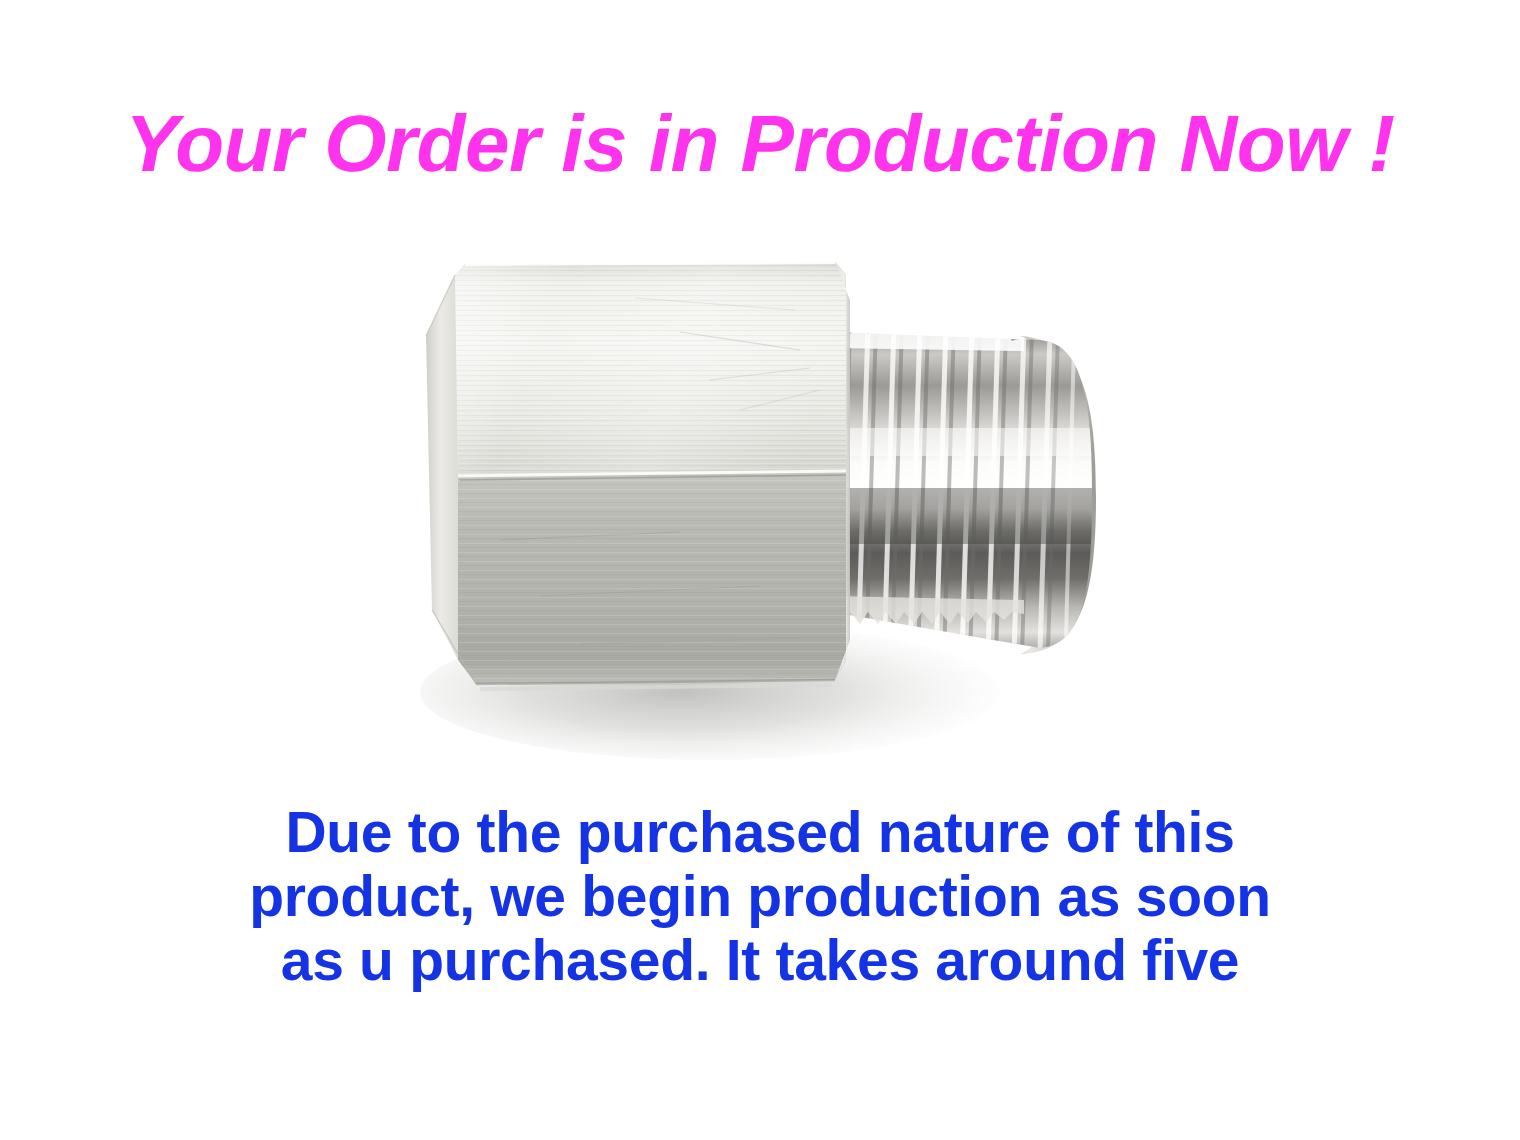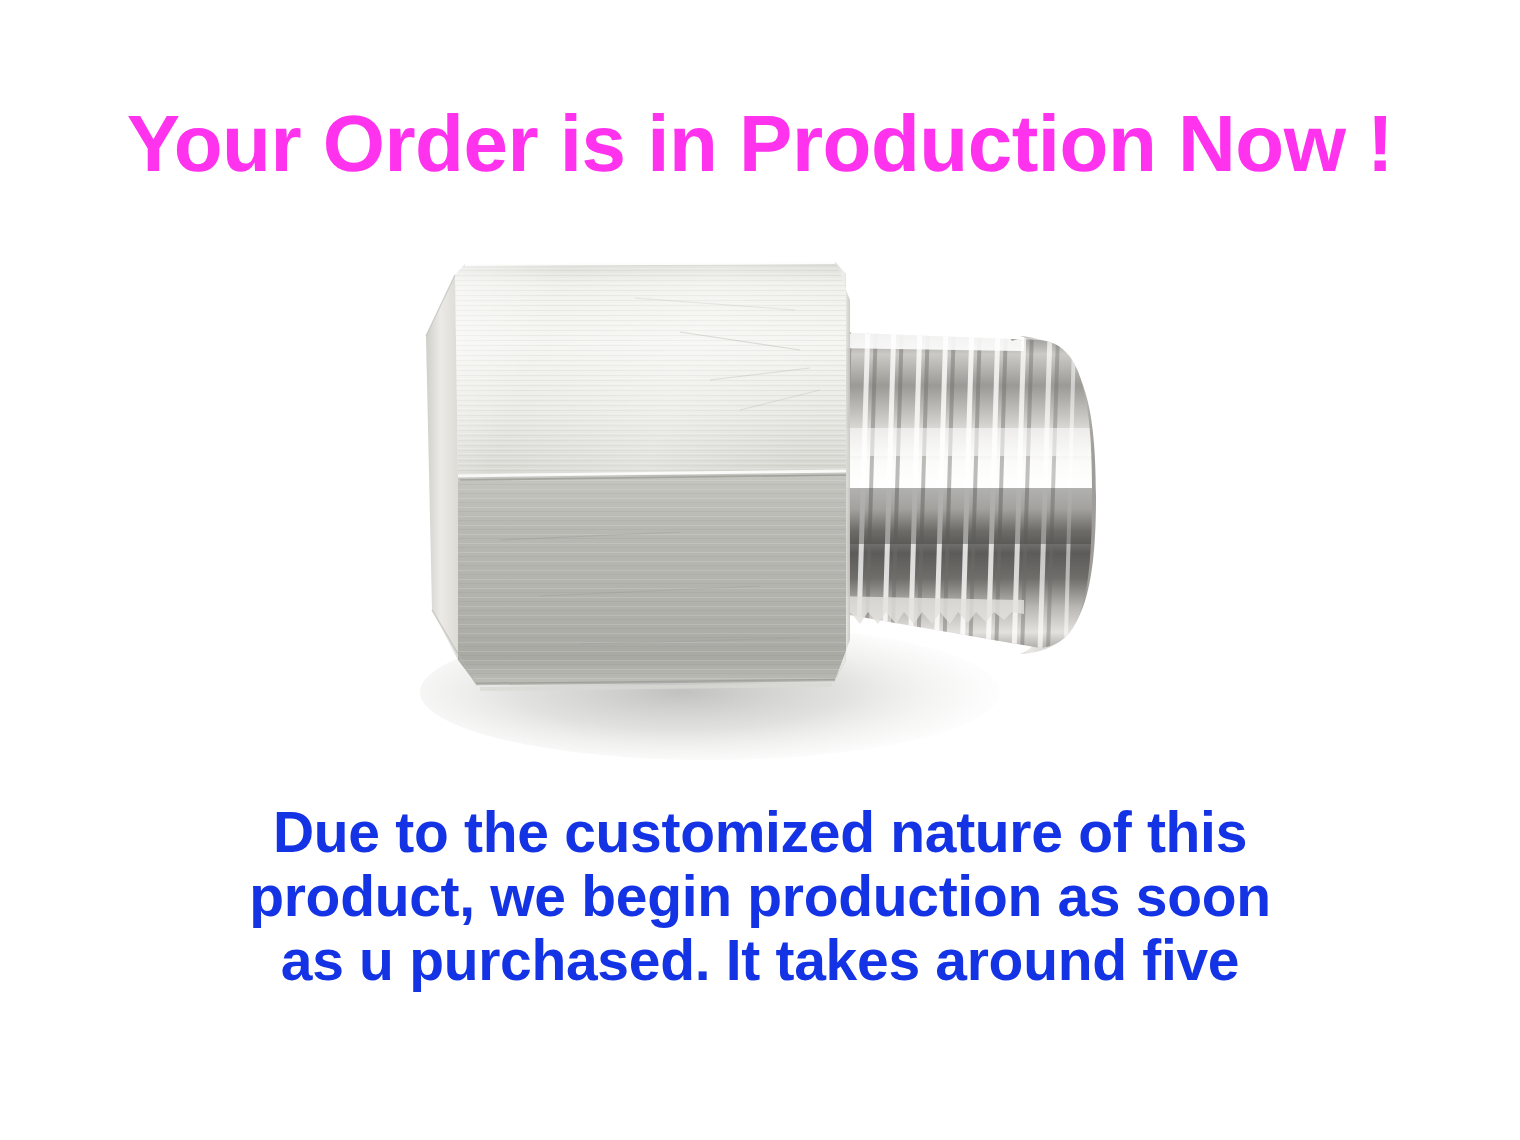--- a/index.html
+++ b/index.html
@@ -22,20 +22,21 @@
 
   
   #heading {
     position: absolute;
     left: 0;
     top: 96px;
     width: 1520px;
     text-align: center;
     font-family: "Liberation Sans", sans-serif;
     font-weight: bold;
+    font-style: italic;
     font-size: 80px;
     line-height: 96px;
     letter-spacing: -0.5px;
     color: #ff33ee;
     white-space: nowrap;
     text-rendering: geometricPrecision;
   }
 
   
   #product-photo {
@@ -263,18 +264,18 @@
         <path d="M 85,24 L 455,22" stroke="#ffffff" stroke-width="4" opacity="0.9" fill="none"></path>
 
         <path d="M 96,444 L 455,440" stroke="#8f8f8a" stroke-width="2.5" opacity="0.55" fill="none"></path>
 
         <path d="M 100,449 L 452,445" stroke="#d8d8d4" stroke-width="4" opacity="0.75" fill="none"></path>
       </g>
     </svg>
   </div>
 
   <div id="body-copy">
-    <span class="line">Due to the customized nature of this</span>
+    <span class="line">Due to the purchased nature of this</span>
     <span class="line">product, we begin production as soon</span>
     <span class="line">as u purchased. It takes around five</span>
   </div>
 
 </div>
 
 </body></html>

